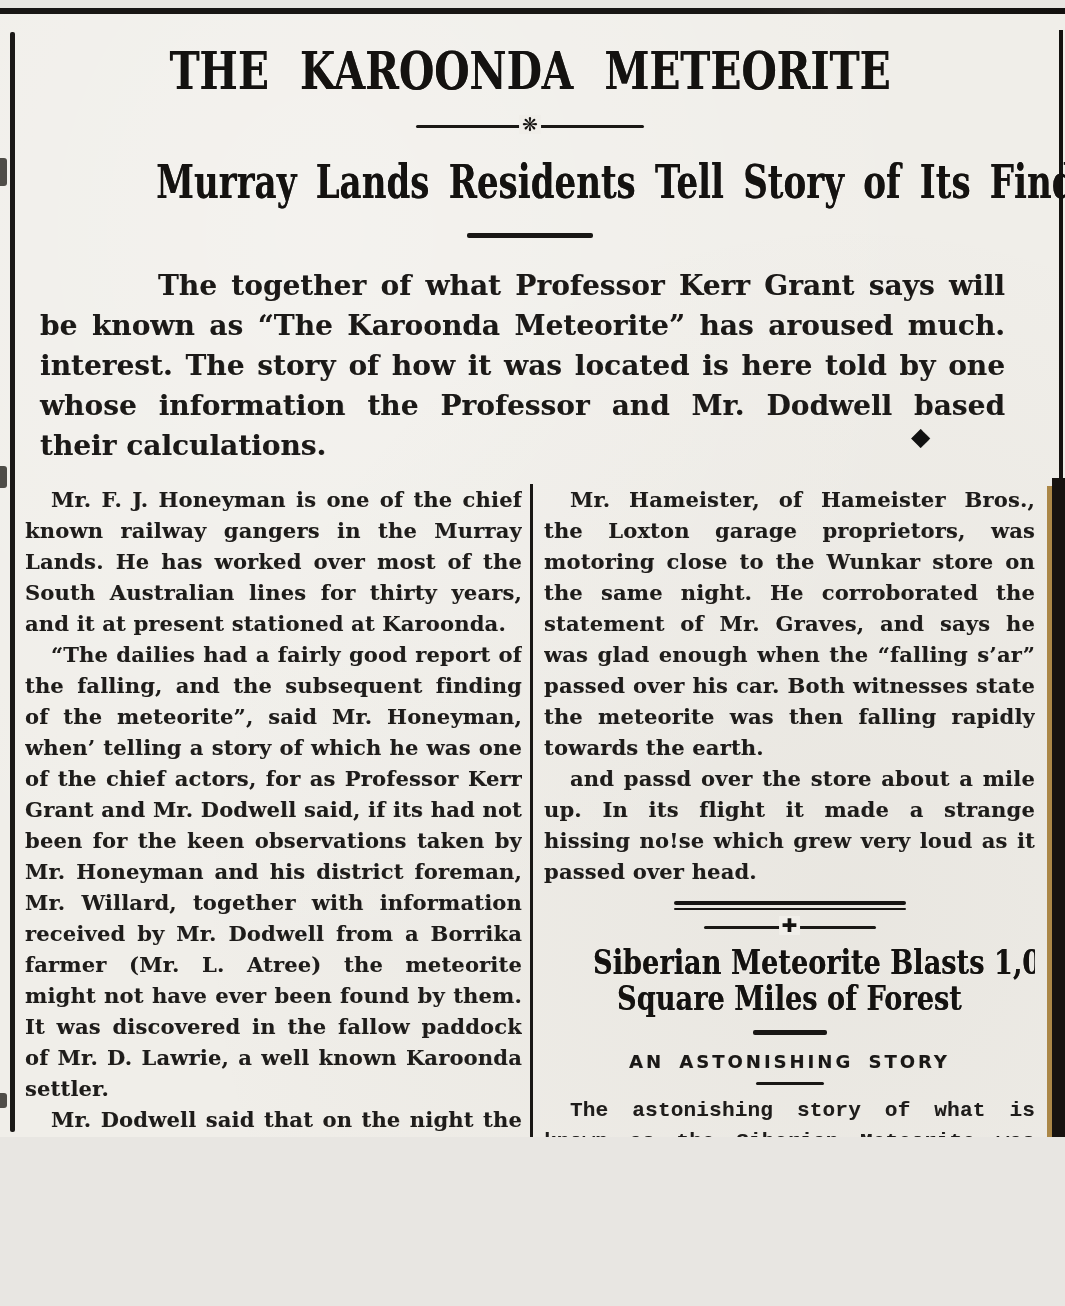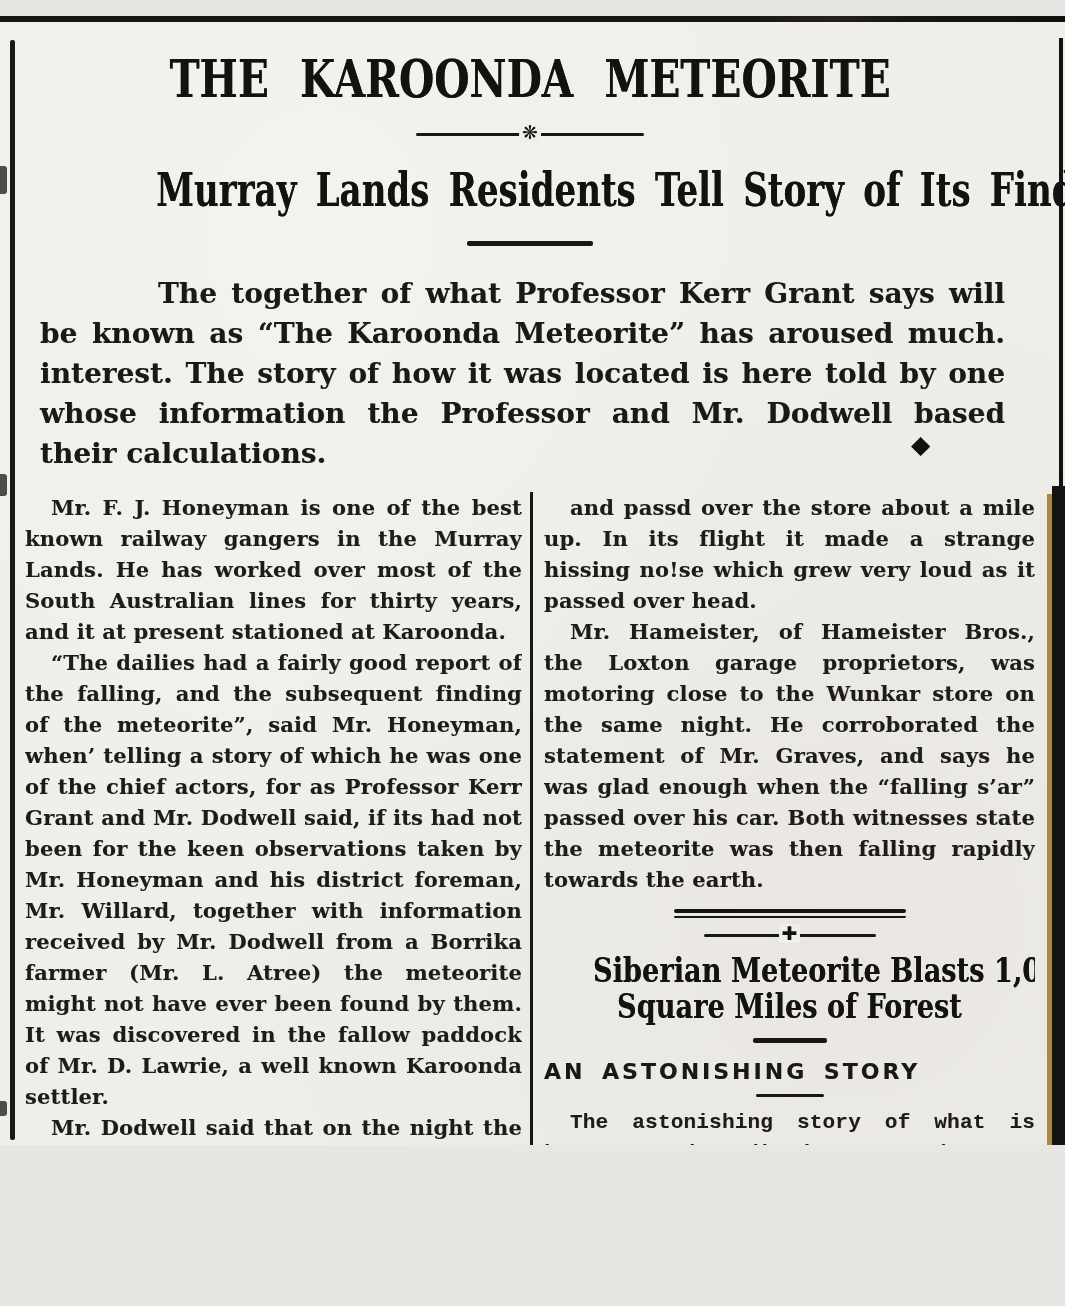--- a/index.html
+++ b/index.html
@@ -1,19 +1,19 @@
 <!DOCTYPE html>
 <html><head>
 <meta charset="utf-8">
 <style>
   html,body{margin:0;padding:0;background:#e8e6e2;}
   .page{
     position:relative;
     width:1065px;height:1129px;
-    margin:16px auto;
+    margin:8px auto;
     background:
       radial-gradient(ellipse at 30% 20%, rgba(255,255,255,.25), rgba(0,0,0,0) 60%),
       radial-gradient(ellipse at 80% 80%, rgba(120,110,90,.06), rgba(0,0,0,0) 55%),
       #f0eee9;
     overflow:hidden;
     font-family:"DejaVu Serif", serif;
     color:#1d1b19;
   }
   
   .top-bar{position:absolute;top:0;left:0;right:0;height:6px;
@@ -83,23 +83,23 @@
     transform:scaleX(.82);transform-origin:50% 50%;white-space:nowrap;
   }
   .d3{width:172px;margin:8px auto 0;}
   .sec-subheading{margin:8px 0 0;color:#141210;text-shadow:0 0 .6px rgba(10,10,10,.7);}
   .sec-subheading .hl{
     text-align:center;font-size:34px;font-weight:bold;line-height:36px;
     transform:scaleX(.8);transform-origin:50% 50%;white-space:nowrap;
   }
   .d4{width:74px;margin:14px auto 0;height:5px;}
   .kicker{
-    margin:16px 0 0;text-align:left;
+    margin:16px 0 0;text-align:center;
     font-family:"DejaVu Sans", sans-serif;font-weight:bold;
-    font-size:22px;letter-spacing:3px;word-spacing:6px;color:#1a1816;
+    font-size:18px;letter-spacing:3px;word-spacing:6px;color:#1a1816;
     text-shadow:.3px .3px .4px rgba(20,18,16,.35);
   }
   .kicker-rule{width:68px;margin:10px auto 0;height:3px;background:#191715;border-radius:2px;}
   .col.right p.final{margin-top:10px;font-family:Liberation Mono, monospace;}
 </style>
 </head>
 <body>
 
 <div class="page">
   <div class="top-bar"></div>
@@ -128,30 +128,30 @@
     <div class="bar-divider d2"></div>
 
     <p class="lead">
       <span>The together of what Professor Kerr Grant says will be known as “The Karoonda Meteorite” has aroused much. interest.  The story of how it was located is here told by one whose information the Professor and Mr. Dodwell based their calculations.</span>
       <span class="diamond">◆</span>
     </p>
 
     <div class="columns">
 
       <div class="col left">
-        <p class="body">Mr. F. J. Honeyman is one of the best known railway gangers in the Murray Lands.  He has worked over most of the South Australian lines for thirty years, and it at present stationed at Karoonda.</p>
+        <p class="body">Mr. F. J. Honeyman is one of the chief known railway gangers in the Murray Lands.  He has worked over most of the South Australian lines for thirty years, and it at present stationed at Karoonda.</p>
         <p class="body">“The dailies had a fairly good report of the falling, and the subsequent finding of the meteorite”, said Mr. Honeyman, when’ telling a story of which he was one of the chief actors, for as Professor Kerr Grant and Mr. Dodwell said, if its had not been for the keen observations taken by Mr. Honeyman and his district foreman, Mr. Willard, together with information received by Mr. Dodwell from a Borrika farmer (Mr. L. Atree) the meteorite might not have ever been found by them.  It was discovered in the fallow paddock of Mr. D. Lawrie, a well known Karoonda settler.</p>
         <p class="body">Mr. Dodwell said that on the night the meteorite fell he had been visiting Mr .Willard.  His house was close to Karoonda.  The night was a</p>
       </div>
 
       <div class="col-divider"></div>
 
       <div class="col right">
+        <p class="body">Mr. Hameister, of Hameister Bros., the Loxton garage proprietors, was motoring close to the Wunkar store on the same night.  He corroborated the statement of Mr. Graves, and says he was glad enough when the “falling s’ar” passed over his car.  Both witnesses state the meteorite was then falling rapidly towards the earth.</p>
         <p class="body">and passd over the store about a mile up.   In its flight it made a strange hissing no!se which grew very loud as it passed over head.</p>
-        <p class="body">Mr. Hameister, of Hameister Bros., the Loxton garage proprietors, was motoring close to the Wunkar store on the same night.  He corroborated the statement of Mr. Graves, and says he was glad enough when the “falling s’ar” passed over his car.  Both witnesses state the meteorite was then falling rapidly towards the earth.</p>
 
         <div class="rule-double">
           <i class="t"></i>
           <i class="b"></i>
         </div>
 
 
         <div class="orn-divider d3">
           <i class="line"></i>
           <span class="star">✚</span>

